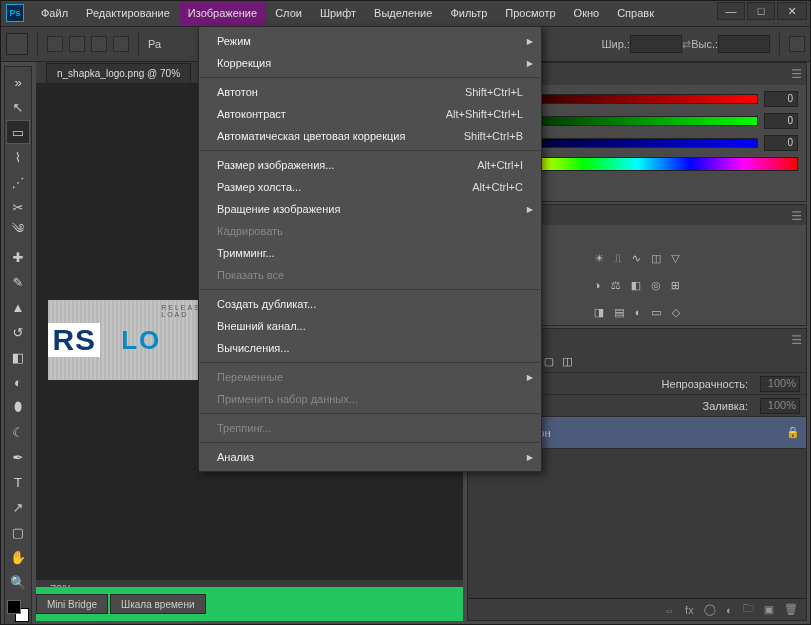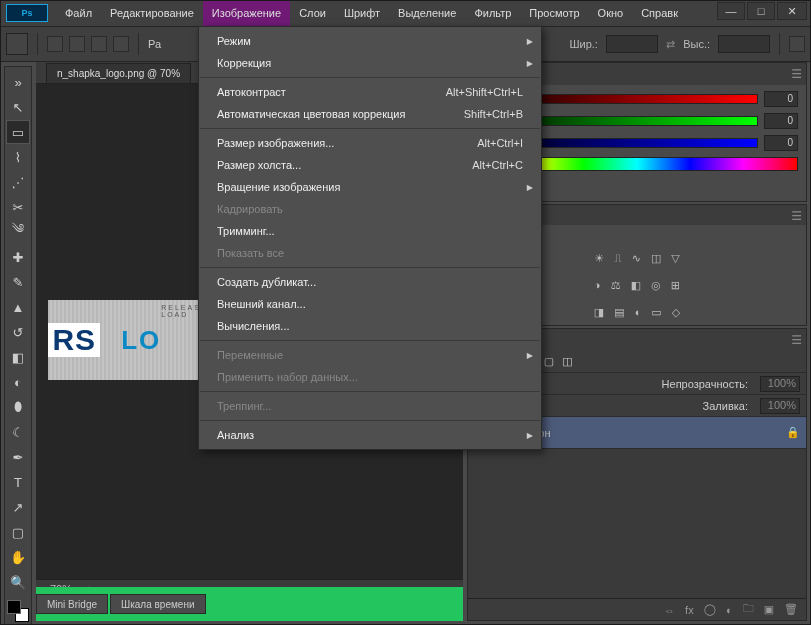--- a/index.html
+++ b/index.html
@@ -1,30 +1,30 @@
 <!DOCTYPE html>
 <html><head>
 <meta charset="utf-8">
 <style>
 * { margin: 0; padding: 0; box-sizing: border-box; font-family: Tahoma, Arial, sans-serif; font-size: 11px; user-select: none; }
 body { background: #4a4a4a; width: 811px; height: 625px; overflow: hidden; color: #ccc; position: relative; }
 
 
 .menubar { height: 26px; background: #404040; display: flex; align-items: center; padding-left: 6px; position: relative; }
-.ps-icon { width: 42px; height: 18px; background: #002a47; border: 1px solid #1aa4df; color: #1aa4df; font-weight: bold; font-size: 9px; display:flex; align-items:center; justify-content:center; margin-right: 8px; }
+.ps-icon { width: 18px; height: 18px; background: #002a47; border: 1px solid #1aa4df; color: #1aa4df; font-weight: bold; font-size: 9px; display:flex; align-items:center; justify-content:center; margin-right: 8px; }
 .menu-item { padding: 0 9px; height: 26px; line-height: 26px; color: #ddd; cursor: default; }
 .menu-item.open { background: #701a75; }
 .winbtns { position: absolute; right: 4px; top: 2px; display: flex; gap: 0; }
 .winbtn { width: 28px; height: 18px; background: #3a3a3a; border: 1px solid #2a2a2a; color: #ccc; display:flex; align-items:center; justify-content:center; font-size: 11px; margin-left:2px;}
 .winbtn.wide { width: 30px; }
 
 
 .optbar { height: 36px; background: #3f3f3f; border-top: 1px solid #242424; border-bottom: 1px solid #242424; display:flex; align-items:center; padding: 8px 6px; gap:6px; }
 .opt-swatch { width: 22px; height: 22px; border: 1px solid #222; background: #444; }
-.opt-row { display:flex; align-items:center; gap:8px; color:#bbb; }
+.opt-row { display:flex; align-items:center; gap:0; color:#bbb; }
 .opt-input { width: 52px; height: 18px; background: #333; border: 1px solid #222; color:#ccc; padding: 0 4px; }
 .opt-divider { width:1px; height:22px; background:#2a2a2a; margin:0 3px; }
 .tinyicon { width:16px; height:16px; border:1px solid #2a2a2a; background:#444; }
 
 
 .tools { position:absolute; left:4px; top:66px; width:28px; background:#444; border:1px solid #2a2a2a; display:flex; flex-direction:column; padding:4px 0; gap:3px; align-items:center; }
 .tool { width:22px; height:22px; display:flex; align-items:center; justify-content:center; color:#ccc; font-size:13px; cursor:default; position:relative; }
 .tool.sel { background:#2a2a2a; outline:1px solid #555; }
 .swatches { width:22px; height:22px; position:relative; margin-top:4px; }
 .sw-b { position:absolute; right:0; bottom:0; width:14px; height:14px; background:#fff; border:1px solid #000; }
@@ -289,20 +289,24 @@
 
 <div class="dropdown" id="dropdown">
     <div class="dd-item dd-sub">
       <span>Режим</span>
     </div>
     <div class="dd-item dd-sub">
       <span>Коррекция</span>
     </div>
     <div class="dd-sep"></div>
     <div class="dd-item">
+      <span>Автотон</span>
+      <span class="dd-sc">Shift+Ctrl+L</span>
+    </div>
+    <div class="dd-item">
       <span>Автоконтраст</span>
       <span class="dd-sc">Alt+Shift+Ctrl+L</span>
     </div>
     <div class="dd-item">
       <span>Автоматическая цветовая коррекция</span>
       <span class="dd-sc">Shift+Ctrl+B</span>
     </div>
     <div class="dd-sep"></div>
     <div class="dd-item">
       <span>Размер изображения...</span>

